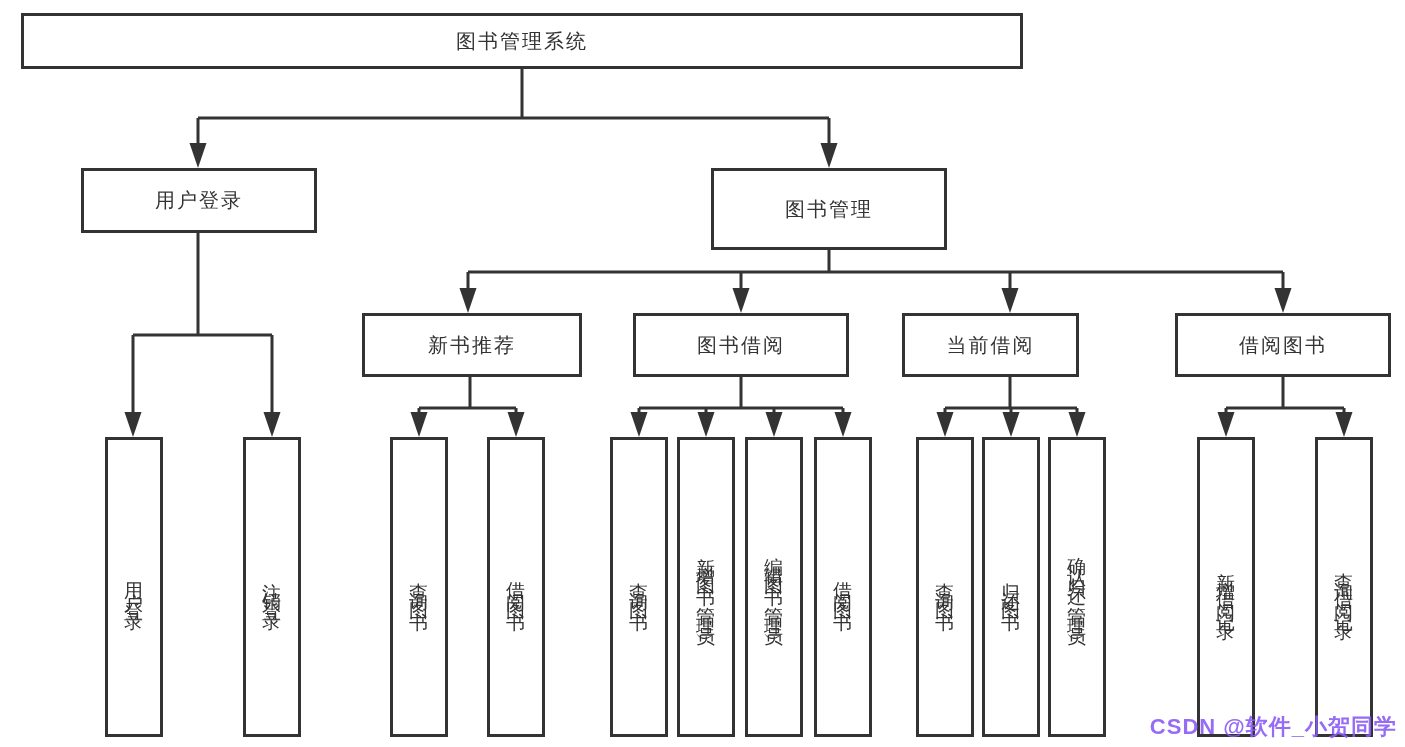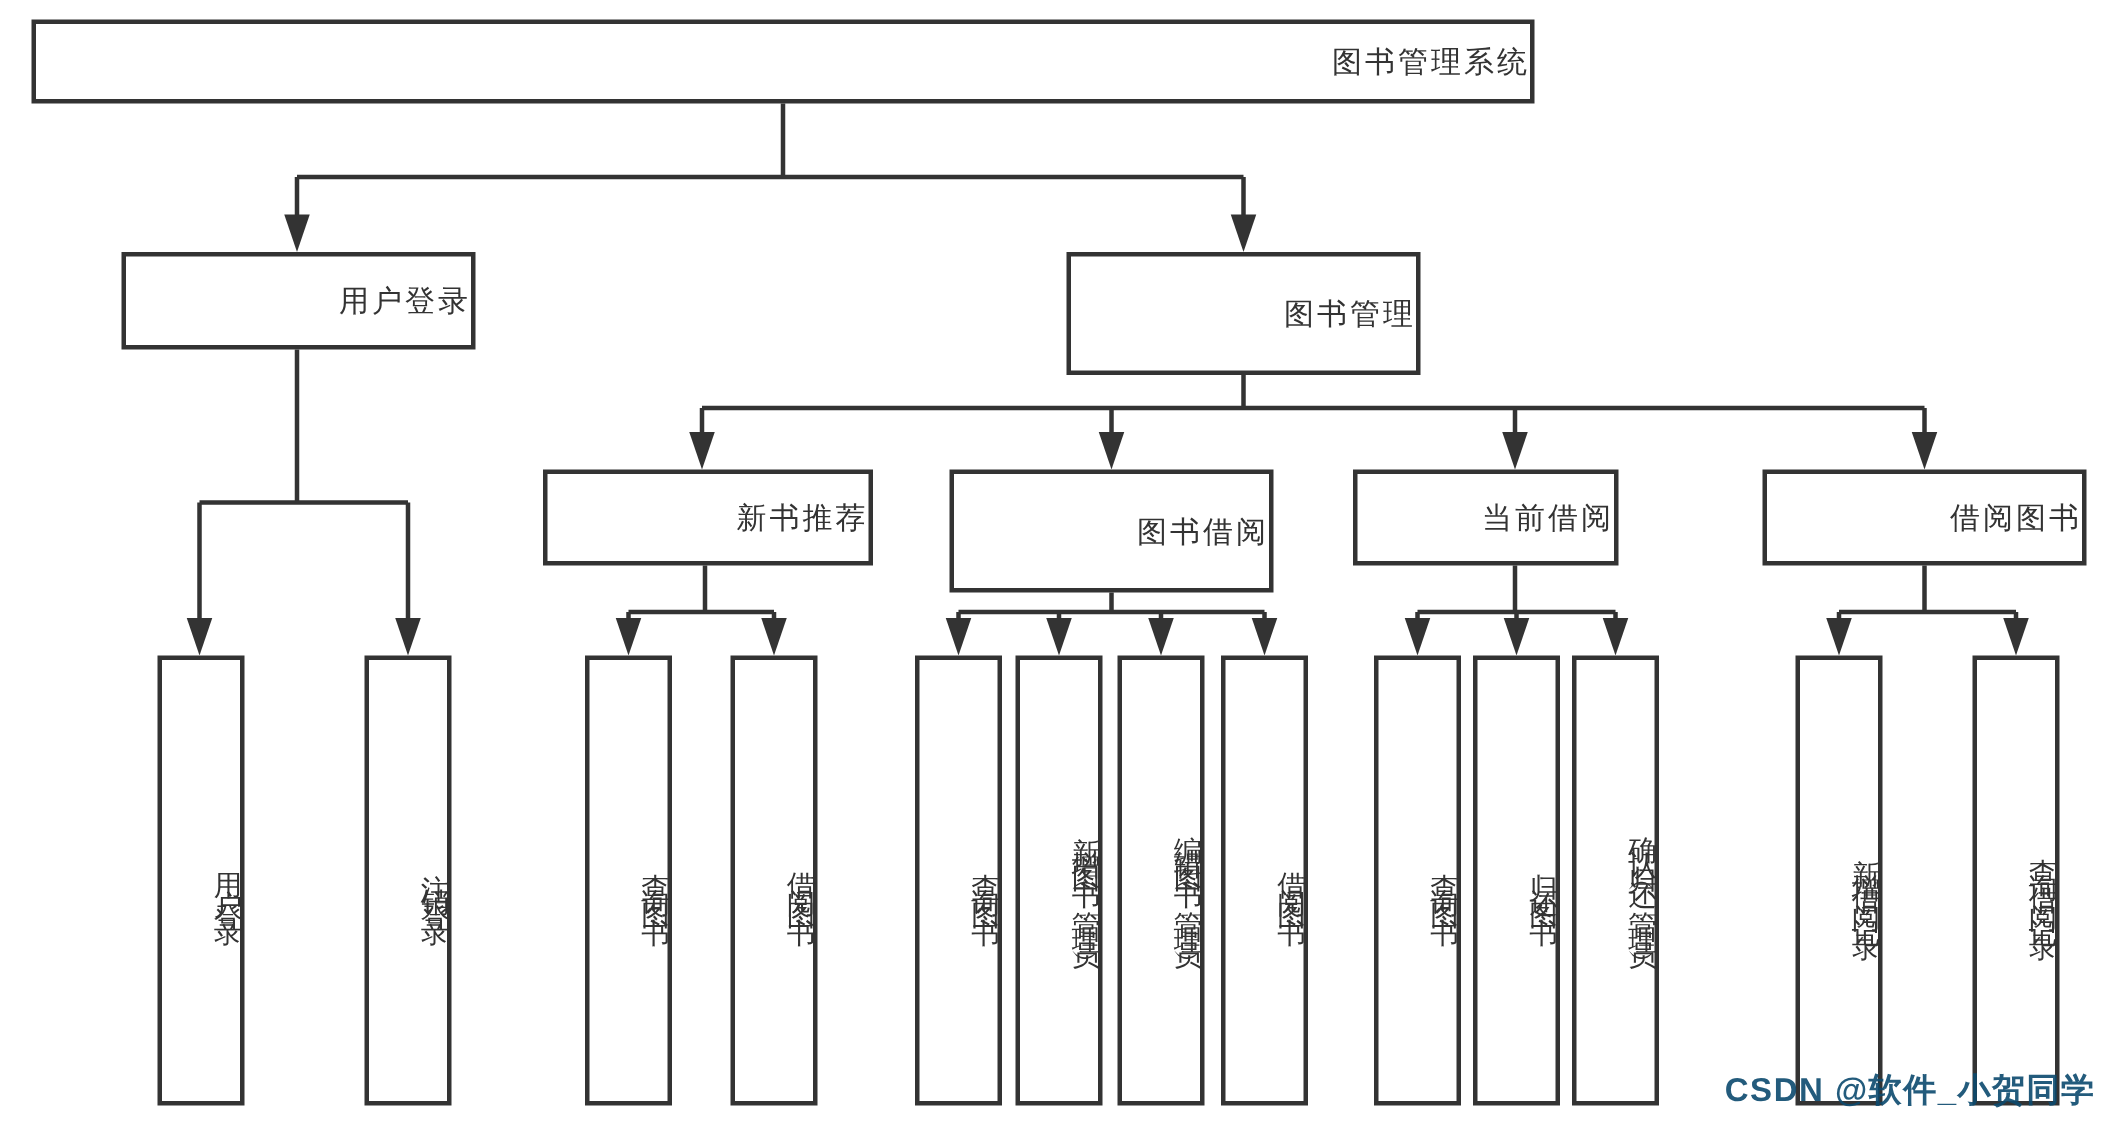--- a/index.html
+++ b/index.html
@@ -21,44 +21,43 @@
     z-index:1;
     pointer-events:none;
   }
   .box{
     position:absolute;
     box-sizing:border-box;
     background:#ffffff;
     border:3px solid #333333;
     display:flex;
     align-items:center;
-    justify-content:flex-end;
+    justify-content:center;
     color:#333333;
     z-index:2;
-    font-family:Liberation Mono, monospace;
   }
   .hbox span{
     font-size:20px;
     letter-spacing:2px;
     white-space:nowrap;
   }
   .vbox span{
     writing-mode:vertical-rl;
     font-size:19px;
     letter-spacing:10px;
     line-height:1;
   }
   .watermark{
     position:absolute;
     right:8px;
     top:712px;
     z-index:3;
     font-size:22px;
     font-weight:bold;
-    color:#0c4a6e;
+    color:#8b5cf6;
     letter-spacing:1px;
     opacity:0.9;
     white-space:nowrap;
   }
 </style>
 </head>
 <body>
 
 <div class="canvas">
 
@@ -116,21 +115,21 @@
   <div class="box hbox" style="left:81px;top:168px;width:236px;height:65px">
     <span>用户登录</span>
   </div>
   <div class="box hbox" style="left:711px;top:168px;width:236px;height:82px">
     <span>图书管理</span>
   </div>
 
   <div class="box hbox" style="left:362px;top:313px;width:220px;height:64px">
     <span>新书推荐</span>
   </div>
-  <div class="box hbox" style="left:633px;top:313px;width:216px;height:82px">
+  <div class="box hbox" style="left:633px;top:313px;width:216px;height:64px">
     <span>图书借阅</span>
   </div>
   <div class="box hbox" style="left:902px;top:313px;width:177px;height:64px">
     <span>当前借阅</span>
   </div>
   <div class="box hbox" style="left:1175px;top:313px;width:216px;height:64px">
     <span>借阅图书</span>
   </div>
 
   <div class="box vbox" style="left:105px;top:437px;width:58px;height:300px">

